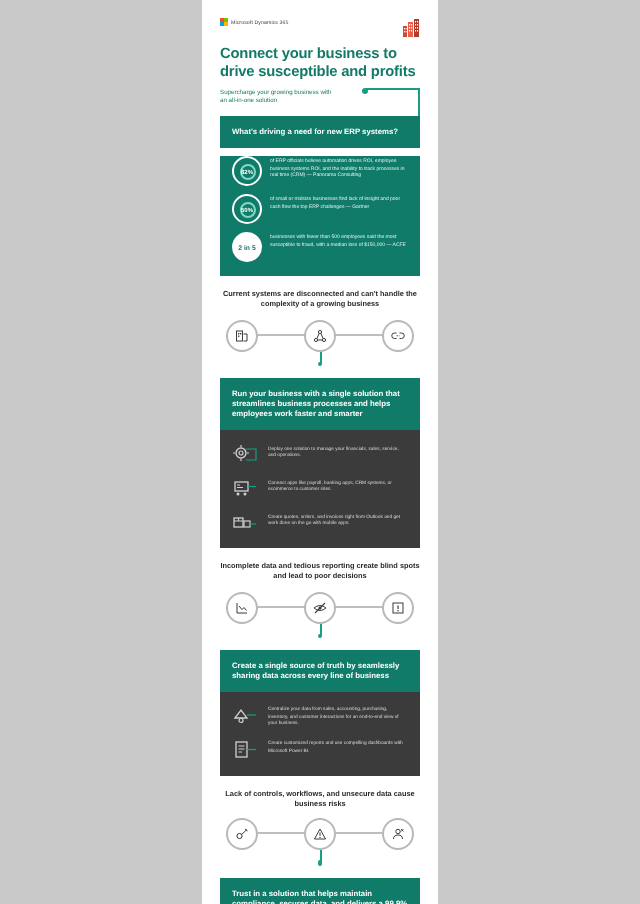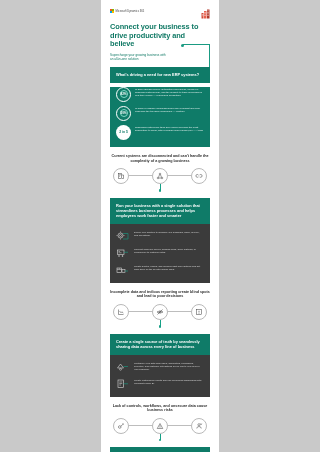--- a/index.html
+++ b/index.html
@@ -137,21 +137,21 @@
           <rect x="15" y="6" width="1.1" height="1.5" fill="#fff"></rect>
           <rect x="13" y="9" width="1.1" height="1.5" fill="#fff"></rect>
           <rect x="15" y="9" width="1.1" height="1.5" fill="#fff"></rect>
           <rect x="13" y="12" width="1.1" height="1.5" fill="#fff"></rect>
           <rect x="15" y="12" width="1.1" height="1.5" fill="#fff"></rect>
         </svg>
       </span>
     </div>
 
     <div class="hero">
-      <h1>Connect your business to drive productivity and believe</h1>
+      <h1>Connect your business to drive susceptible and profits</h1>
       <div class="sub">Supercharge your growing business with an all-in-one solution</div>
       <span class="heroline"></span>
     </div>
 
     <div class="card">
       <div class="card-head">
         <h2>What's driving a need for new ERP systems?</h2>
       </div>
       <div class="card-body-teal">
 

